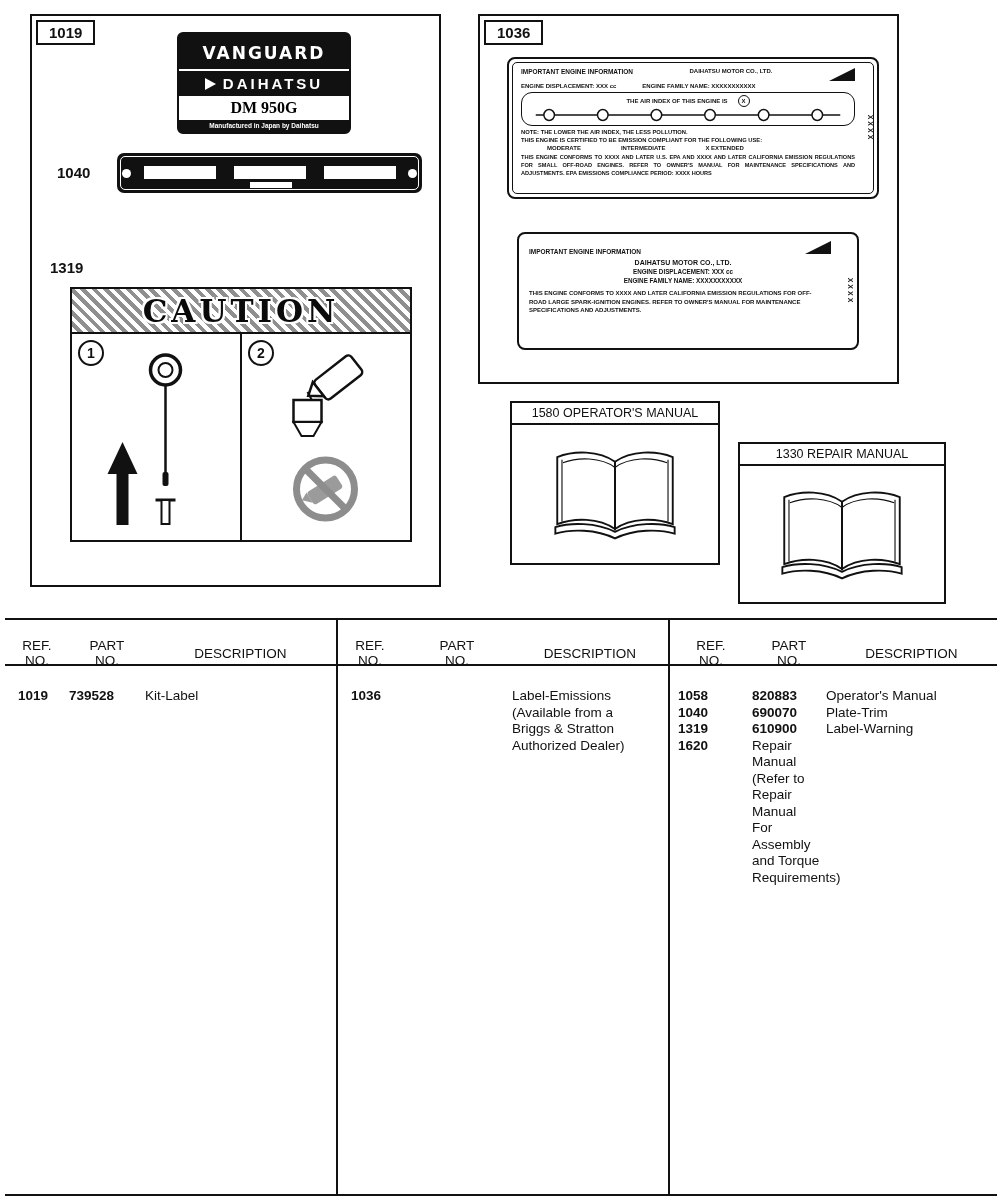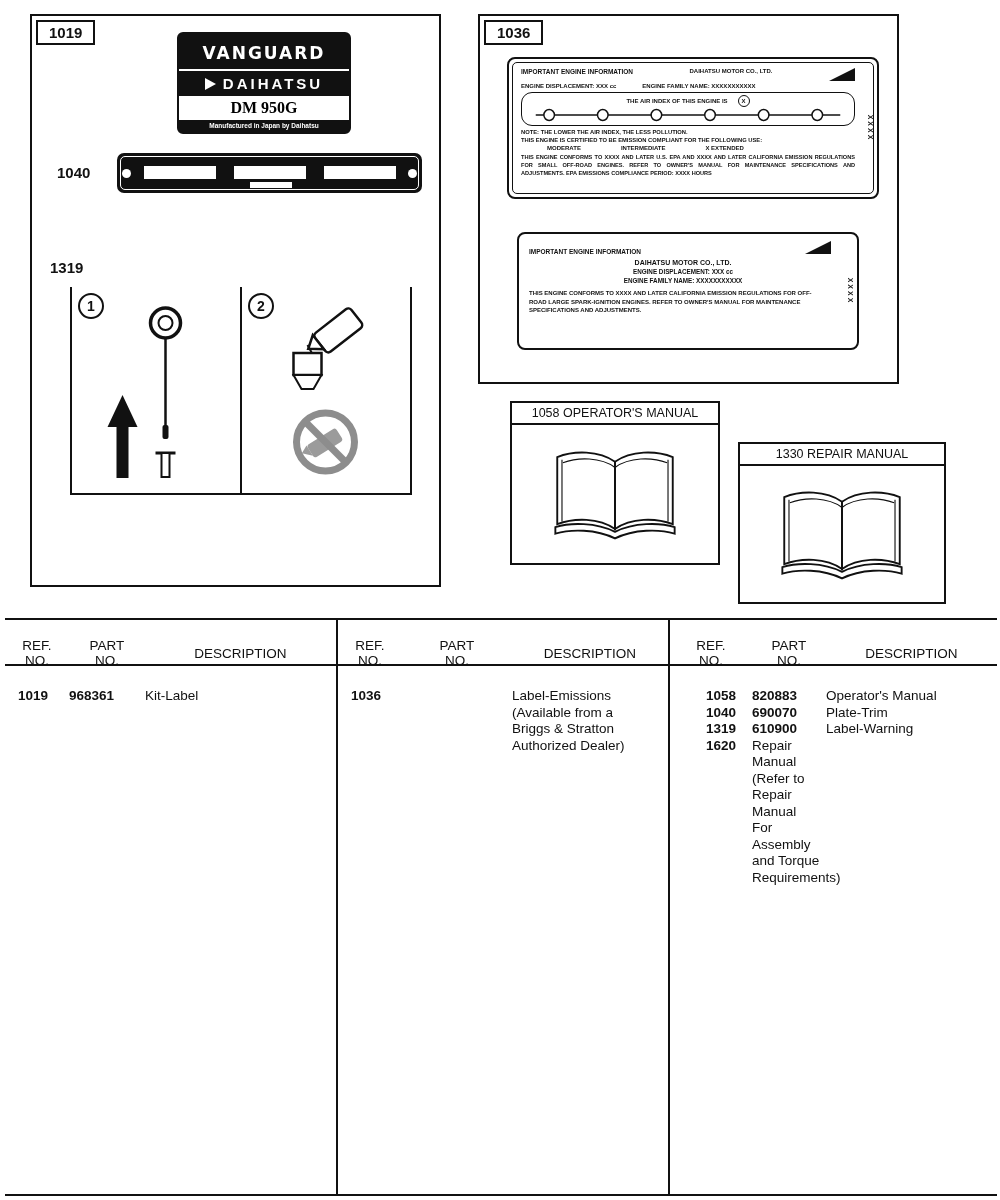--- a/index.html
+++ b/index.html
@@ -85,21 +85,21 @@
   .pcol3{left:665px;width:327px;}
   .grid{display:grid;}
   .pcol1 .grid{grid-template-columns:64px 76px 1fr;}
   .pcol2 .grid{grid-template-columns:64px 110px 1fr;}
   .pcol3 .grid{grid-template-columns:82px 74px 1fr;}
   .phead{height:46px;align-items:center;justify-items:center;font-size:13.5px;padding-top:10px;}
   .h2{white-space:pre-line;text-align:center;line-height:1.12;}
   .pbody{margin-top:12px;}
   .prow{font-size:13.5px;line-height:16.5px;}
   .prow .pref{font-weight:bold;padding-left:13px;}
-  .pcol3 .prow .pref{padding-left:36px;}
+  .pcol3 .prow .pref{padding-left:8px;}
   .prow .ppart{font-weight:bold;}
   .prow .pdesc{white-space:pre-line;}
 </style>
 </head>
 <body>
 
 <div class="frame box1019">
   <div class="ref-tab">
     <span>1019</span>
   </div>
@@ -122,20 +122,23 @@
     <span class="plate-rect pr1"></span>
     <span class="plate-rect pr2"></span>
     <span class="plate-rect pr3"></span>
     <span class="plate-bar"></span>
     <span class="plate-circle right"></span>
   </div>
 
   <div class="ref-num r1319">1319</div>
 
   <div class="caution">
+    <div class="caution-band">
+      <span class="caution-word">CAUTION</span>
+    </div>
     <div class="caution-body">
       <div class="c-col">
         <span class="step-circle">1</span>
         <svg class="c-svg" viewBox="0 0 113 206">
           <circle cx="66" cy="36" r="15" fill="none" stroke="#111" stroke-width="3.5"></circle>
           <circle cx="66" cy="36" r="7" fill="none" stroke="#111" stroke-width="2"></circle>
           <line x1="66" y1="51" x2="66" y2="140" stroke="#111" stroke-width="2.5"></line>
           <rect x="63" y="138" width="6" height="14" rx="2" fill="#111"></rect>
           <line x1="56" y1="166" x2="76" y2="166" stroke="#111" stroke-width="3"></line>
           <rect x="62" y="166" width="8" height="24" fill="#fff" stroke="#111" stroke-width="2"></rect>
@@ -217,21 +220,21 @@
     </svg>
     <div class="lb-center lb-company">DAIHATSU MOTOR CO., LTD.</div>
     <div class="lb-center lb-line">ENGINE DISPLACEMENT: XXX cc</div>
     <div class="lb-center lb-line">ENGINE FAMILY NAME: XXXXXXXXXXX</div>
     <div class="lb-para">THIS ENGINE CONFORMS TO XXXX AND LATER CALIFORNIA EMISSION REGULATIONS FOR OFF-ROAD LARGE SPARK-IGNITION ENGINES. REFER TO OWNER'S MANUAL FOR MAINTENANCE SPECIFICATIONS AND ADJUSTMENTS.</div>
     <span class="em-side">XXXX</span>
   </div>
 </div>
 
 <div class="manual m1058">
-  <div class="manual-header">1058 OPERATOR'S MANUAL</div>
+  <div class="manual-header">1580 OPERATOR'S MANUAL</div>
   <div class="manual-body">
     <svg class="book-svg" viewBox="0 0 150 110">
       <path d="M75 96 C55 86 28 86 12 91 L12 98 C28 93 55 93 75 103 C95 93 122 93 138 98 L138 91 C122 86 95 86 75 96 Z" fill="#fff" stroke="#111" stroke-width="2"></path>
       <path d="M75 22 C58 10 32 10 14 17 L14 88 C32 81 58 81 75 93 Z" fill="#fff" stroke="#111" stroke-width="2"></path>
       <path d="M75 22 C92 10 118 10 136 17 L136 88 C118 81 92 81 75 93 Z" fill="#fff" stroke="#111" stroke-width="2"></path>
       <path d="M75 28 C60 17 36 17 20 23" fill="none" stroke="#111" stroke-width="1.2"></path>
       <path d="M75 28 C90 17 114 17 130 23" fill="none" stroke="#111" stroke-width="1.2"></path>
       <line x1="19" y1="20" x2="19" y2="85" stroke="#111" stroke-width="1.2"></line>
       <line x1="131" y1="20" x2="131" y2="85" stroke="#111" stroke-width="1.2"></line>
       <line x1="75" y1="22" x2="75" y2="93" stroke="#111" stroke-width="2"></line>
@@ -264,21 +267,21 @@
     <div class="phead grid">
       <span class="h2">REF.
 NO.</span>
       <span class="h2">PART
 NO.</span>
       <span>DESCRIPTION</span>
     </div>
     <div class="pbody">
       <div class="prow grid">
         <span class="pref">1019</span>
-        <span class="ppart">968361</span>
+        <span class="ppart">739528</span>
         <span class="pdesc">Kit-Label</span>
       </div>
     </div>
   </div>
 
   <div class="pcol pcol2">
     <div class="phead grid">
       <span class="h2">REF.
 NO.</span>
       <span class="h2">PART

